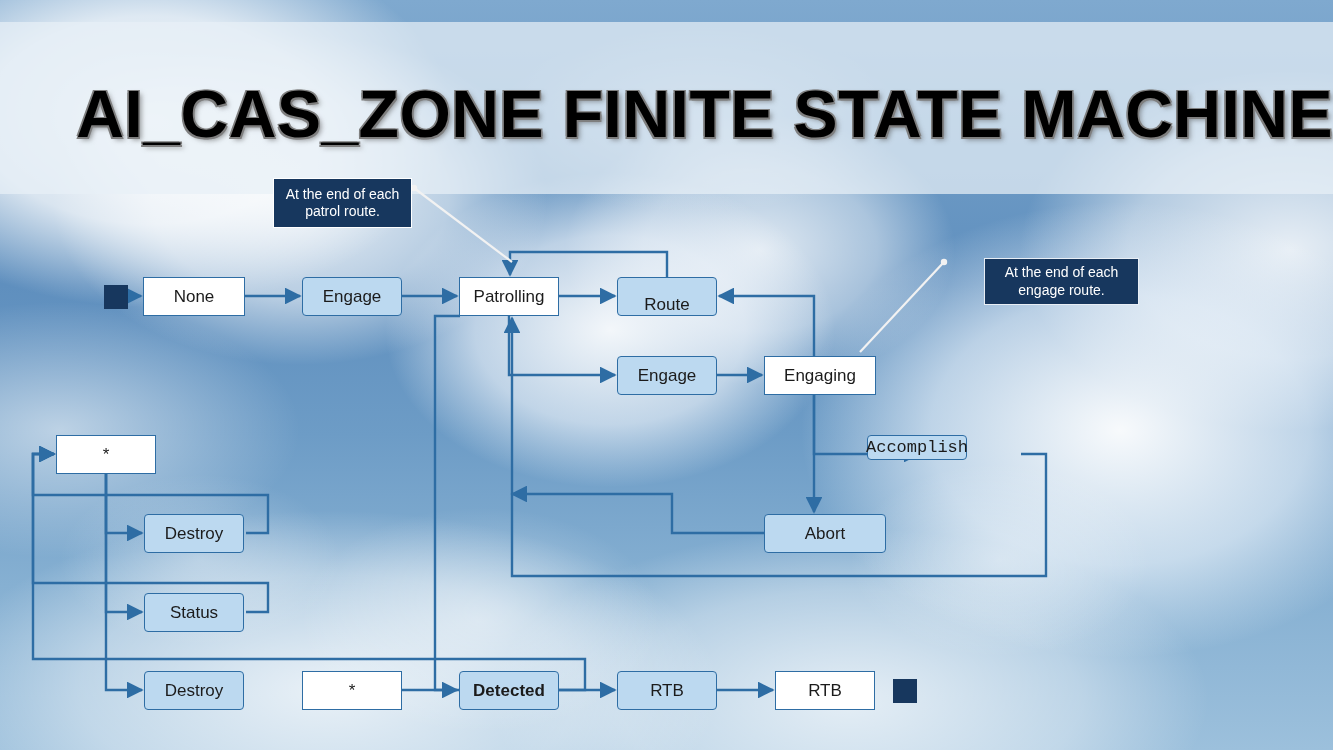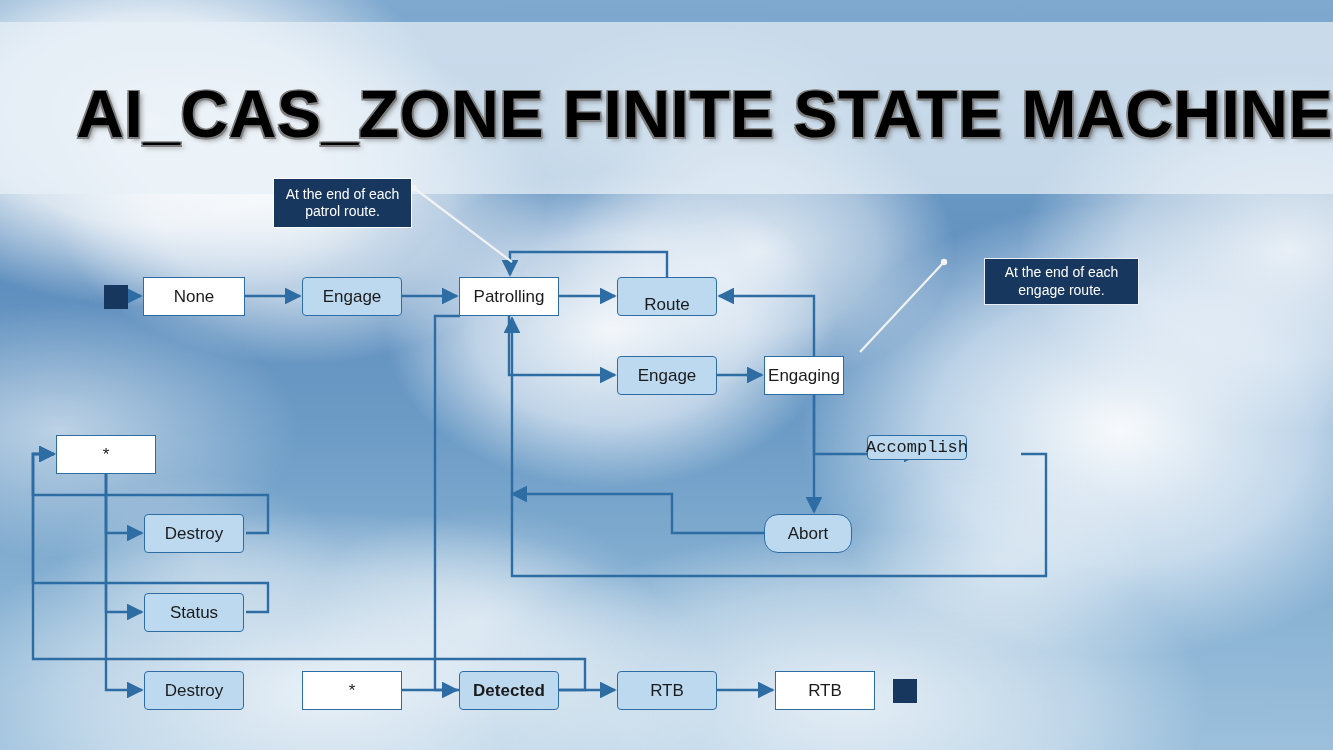--- a/index.html
+++ b/index.html
@@ -215,29 +215,29 @@
     </div>
 
     <div class="node rounded" style="left:617px;top:277px;width:100px;height:39px;align-items:flex-end;">
       <span>Route</span>
     </div>
 
     <div class="node rounded" style="left:617px;top:356px;width:100px;height:39px;">
       <span>Engage</span>
     </div>
 
-    <div class="node white" style="left:764px;top:356px;width:80px;height:39px;">
+    <div class="node white" style="left:764px;top:356px;width:112px;height:39px;">
       <span>Engaging</span>
     </div>
 
     <div class="node rounded" style="left:867px;top:435px;width:100px;height:25px;font-family:Liberation Mono, monospace;">
       <span>Accomplish</span>
     </div>
 
-    <div class="node rounded" style="left:764px;top:514px;width:88px;height:39px;border-radius:14px;">
+    <div class="node rounded" style="left:764px;top:514px;width:122px;height:39px;">
       <span>Abort</span>
     </div>
 
     <div class="node white" style="left:56px;top:435px;width:100px;height:39px;">
       <span>*</span>
     </div>
 
     <div class="node rounded" style="left:144px;top:514px;width:100px;height:39px;text-align:right;">
       <span>Destroy</span>
     </div>

